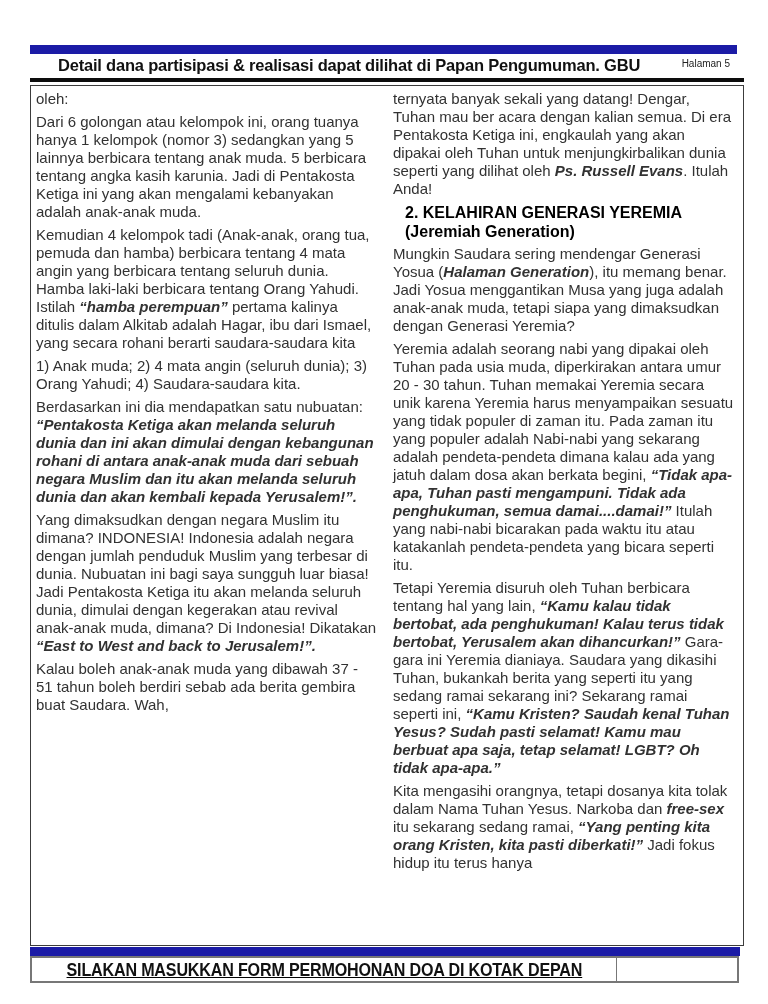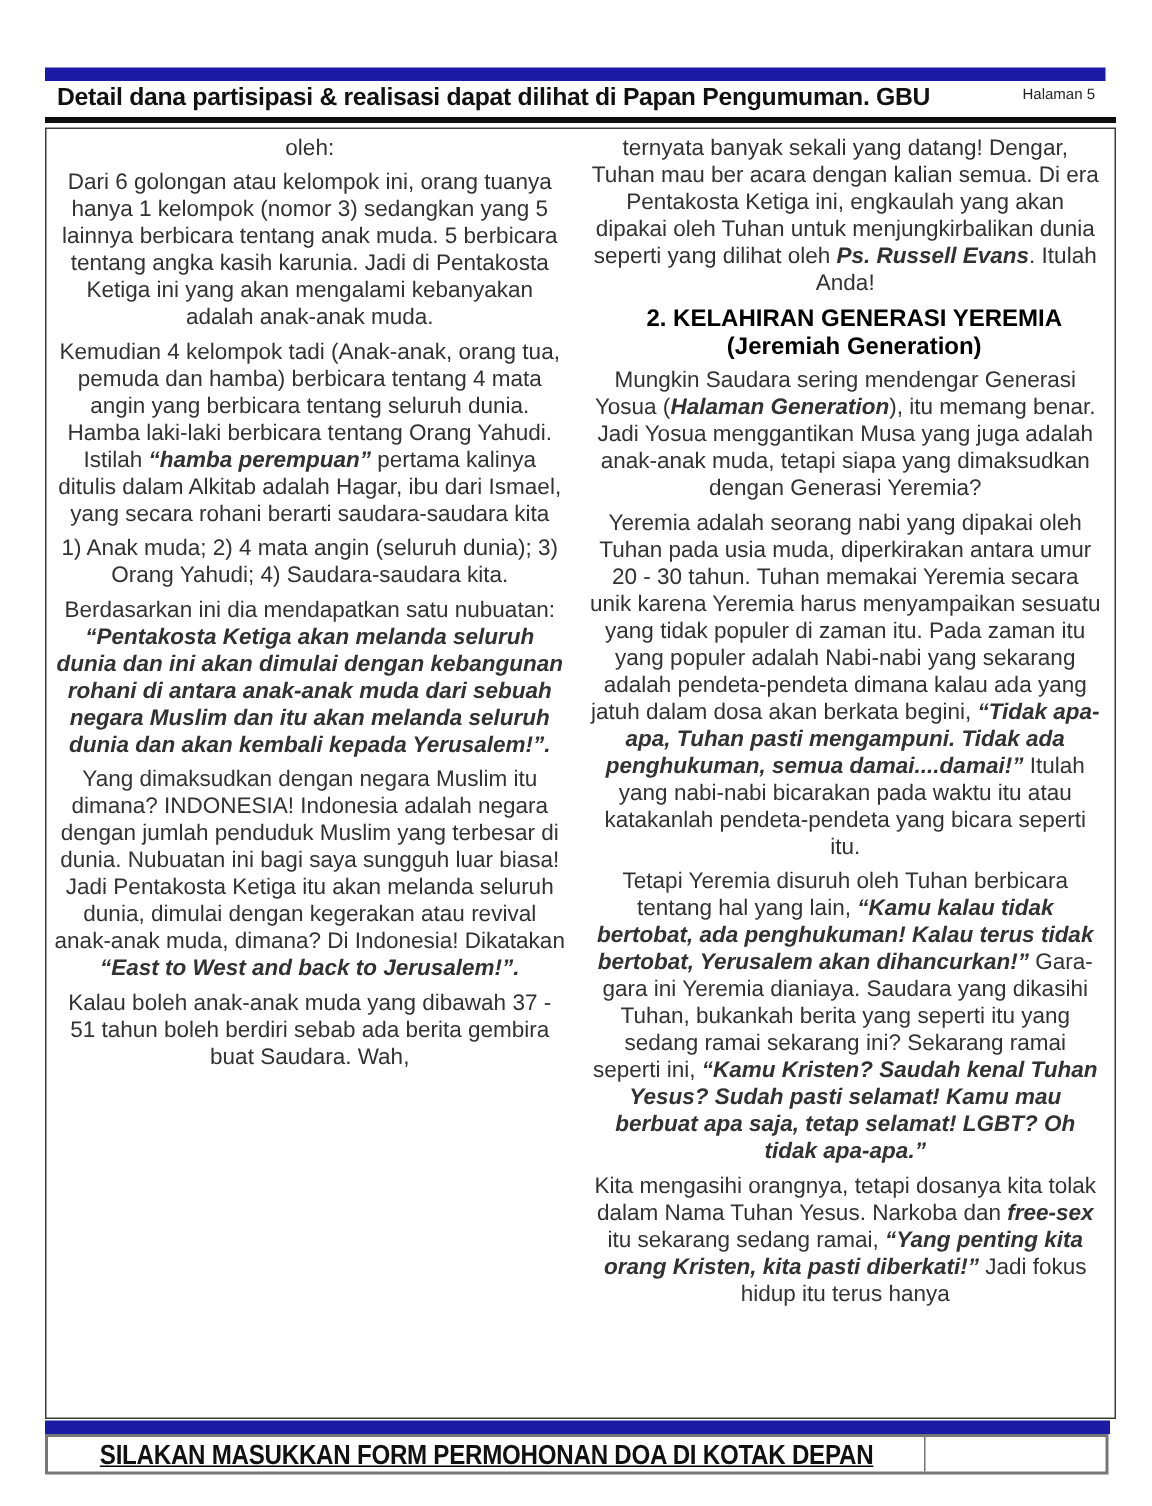--- a/index.html
+++ b/index.html
@@ -11,21 +11,21 @@
     overflow:hidden;
   }
   .top-accent-bar{
     position:absolute;left:30px;top:45px;width:707px;height:9px;
     background:var(--accent,#1b1ba6);
   }
   .header-row{
     position:absolute;left:30px;top:56px;width:714px;height:22px;
   }
   .header-title{
-    position:absolute;left:8px;top:0;
+    position:absolute;left:28px;top:0;
     font-size:16.5px;font-weight:bold;color:#111;
     letter-spacing:-0.2px;white-space:nowrap;
   }
   .page-number{
     position:absolute;right:14px;top:2px;
     font-size:10px;color:#222;white-space:nowrap;
   }
   .header-rule{
     position:absolute;left:30px;top:78px;width:714px;height:4px;
     background:#0d0d0d;
@@ -39,21 +39,20 @@
   .columns{
     display:flex;
     padding:4px 4px 0 5px;
     gap:16px;
   }
   .col{
     width:341px;
     color:#323232;
     font-size:15px;
     line-height:18px;
-    text-align:center;
   }
   .para{margin:0 0 5px 0;}
   .para.heading{
     font-weight:bold;color:#000;
     font-size:16px;line-height:19px;
     margin:2px 0 4px 12px;
   }
   .run-n{}
   .run-bi{font-weight:bold;font-style:italic;margin-top:44px;}
   .footer-accent-bar{

